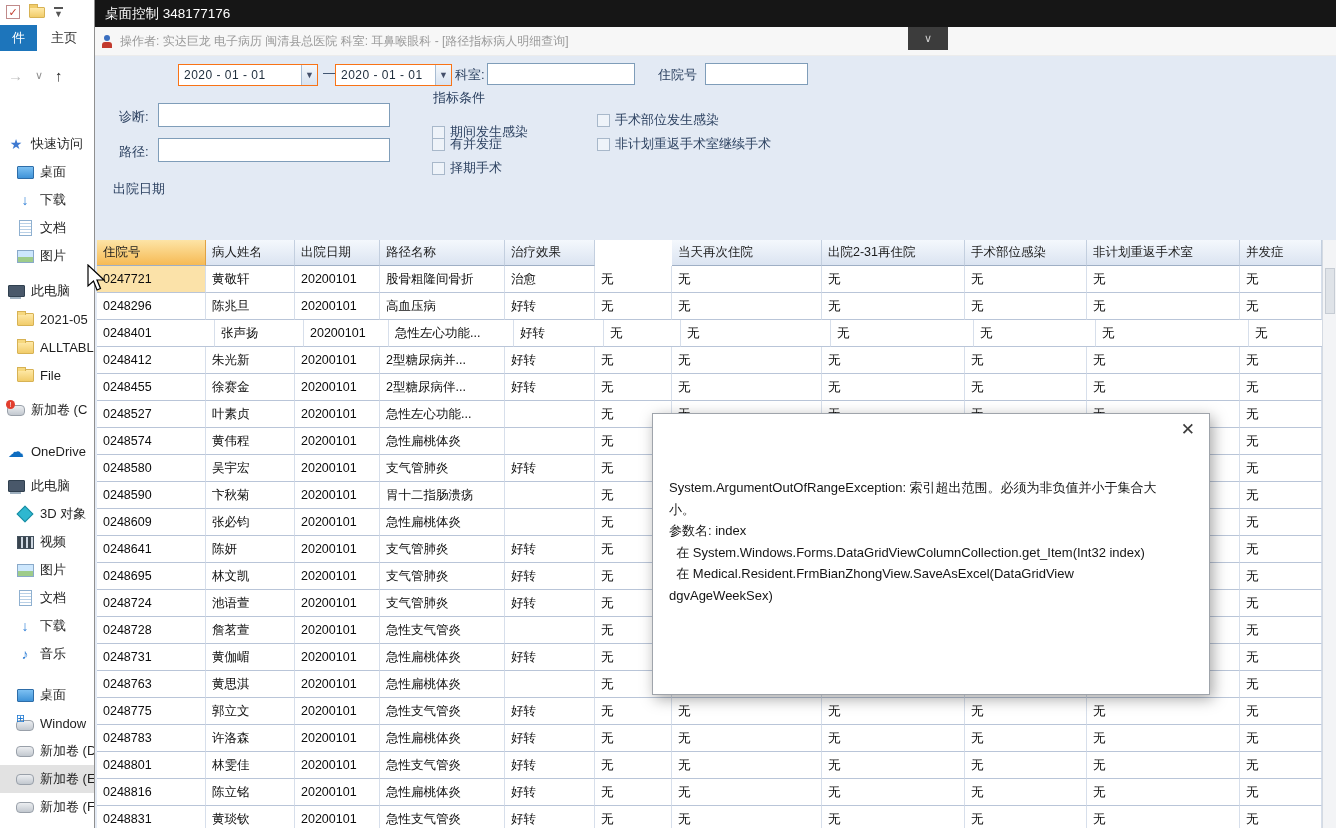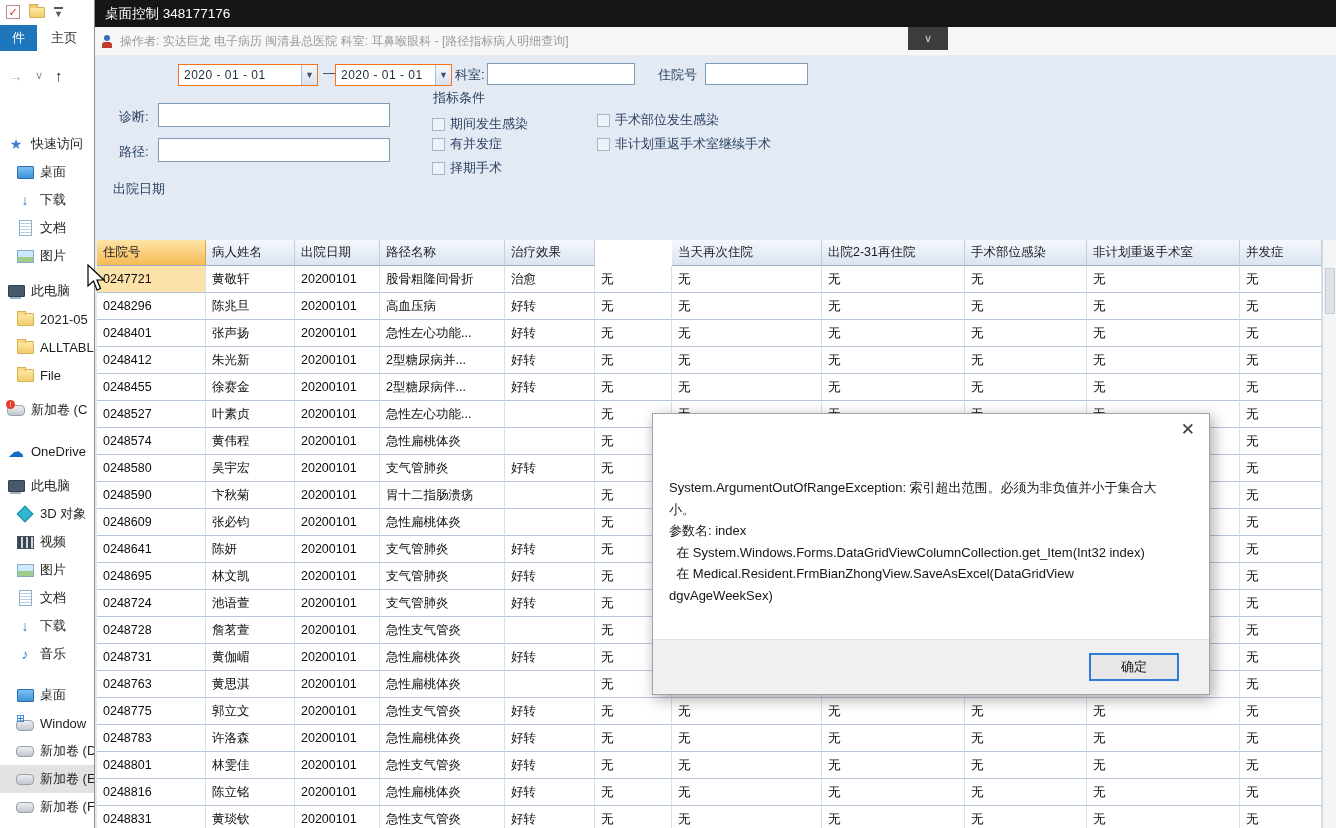--- a/index.html
+++ b/index.html
@@ -247,21 +247,21 @@
       <input class="finput" style="left: 610px; top: 7px; width: 103px;" value="">
 
       <span class="flabel" style="left:24px;top:52px;">诊断:</span>
       <input class="finput" style="left: 63px; top: 47px; width: 232px; height: 24px;" value="">
       <span class="flabel" style="left:24px;top:87px;">路径:</span>
       <input class="finput" style="left: 63px; top: 82px; width: 232px; height: 24px;" value="">
 
       <span class="flabel" style="left:338px;top:33px;">指标条件</span>
       <div id="chkcol1"></div>
       <div id="chkcol2"></div>
-    <div class="chkrow" style="left: 337px; top: 59px; text-align: right;">
+    <div class="chkrow" style="left: 337px; top: 67px; text-align: right;">
           <span class="chkbox"></span>
           <span>期间发生感染</span>
         </div>
         <div class="chkrow" style="left: 337px; top: 79px;">
           <span class="chkbox"></span>
           <span>有并发症</span>
         </div>
         <div class="chkrow" style="left: 337px; top: 103px;">
           <span class="chkbox"></span>
           <span>择期手术</span>
@@ -311,21 +311,21 @@
             <div class="tcell" style="width: 125px;">高血压病</div>
             <div class="tcell" style="width: 90px;">好转</div>
             <div class="tcell" style="width: 77px;">无</div>
             <div class="tcell" style="width: 150px;">无</div>
             <div class="tcell" style="width: 143px;">无</div>
             <div class="tcell" style="width: 122px;">无</div>
             <div class="tcell" style="width: 153px;">无</div>
             <div class="tcell" style="width: 82px;">无</div>
           </div>
           <div class="trow">
-            <div class="tcell" style="width: 109px;">0248401</div>
+            <div class="tcell" style="width: 118px;">0248401</div>
             <div class="tcell" style="width: 89px;">张声扬</div>
             <div class="tcell" style="width: 85px;">20200101</div>
             <div class="tcell" style="width: 125px;">急性左心功能...</div>
             <div class="tcell" style="width: 90px;">好转</div>
             <div class="tcell" style="width: 77px;">无</div>
             <div class="tcell" style="width: 150px;">无</div>
             <div class="tcell" style="width: 143px;">无</div>
             <div class="tcell" style="width: 122px;">无</div>
             <div class="tcell" style="width: 153px;">无</div>
             <div class="tcell" style="width: 82px;">无</div>
@@ -575,22 +575,19 @@
   <div class="dlg">
     <span class="dlg-close">✕</span>
     <div class="dlg-body" id="dlgbody">
         <div class="dline">System.ArgumentOutOfRangeException: 索引超出范围。必须为非负值并小于集合大</div>
         <div class="dline">小。</div>
         <div class="dline">参数名: index</div>
         <div class="dline">  在 System.Windows.Forms.DataGridViewColumnCollection.get_Item(Int32 index)</div>
         <div class="dline">  在 Medical.Resident.FrmBianZhongView.SaveAsExcel(DataGridView</div>
         <div class="dline">dgvAgeWeekSex)</div>
       </div>
-    <div class="dlg-footer">
-      <div class="dlg-ok">确定</div>
-    </div>
   </div>
 
   <svg class="cursor" width="20" height="28" viewBox="0 0 20 28">
     <polygon points="2,1 2,22 7.5,17 11,26 14.5,24.5 11,16 18,16" fill="#ffffff" stroke="#000000" stroke-width="1.2"></polygon>
   </svg>
 
 </div>
 
 </body></html>

